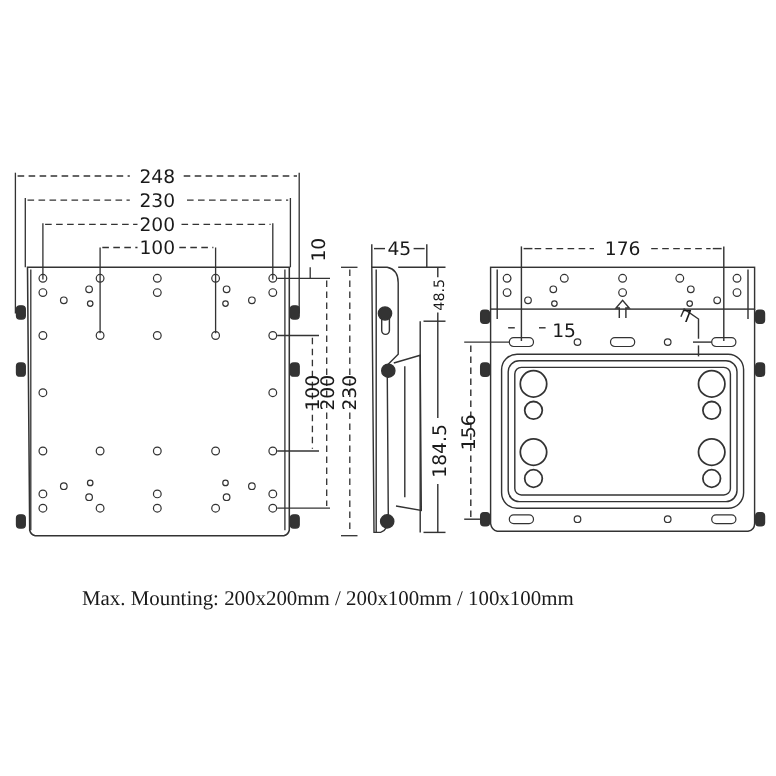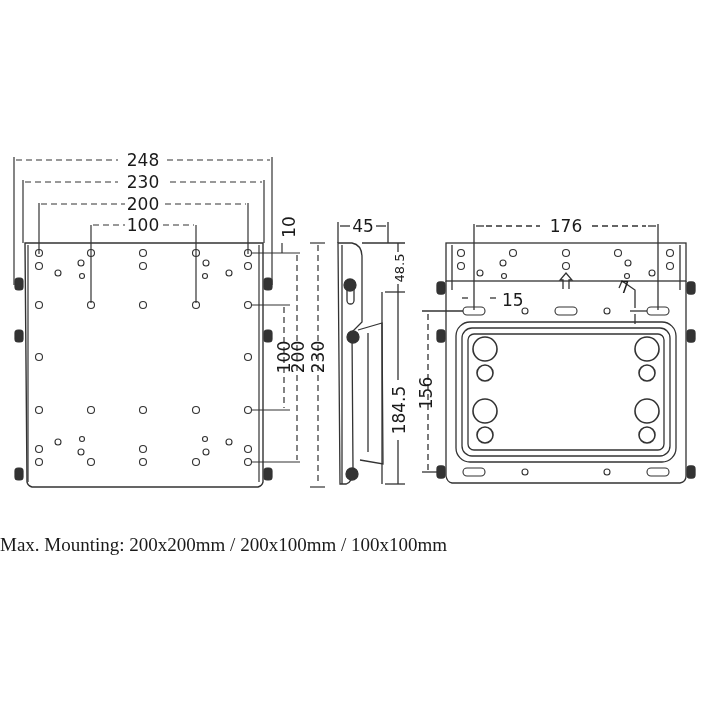--- a/index.html
+++ b/index.html
@@ -1,20 +1,20 @@
 <!DOCTYPE html>
 <html><head>
 <meta charset="utf-8">
 <style>
   html, body { margin: 0; padding: 0; background: #ffffff; }
   body { width: 705px; height: 705px; position: relative; overflow: hidden; }
   svg.drawing { position: absolute; left: 0; top: 0; }
   .dim-text { font-family: "DejaVu Sans", "Liberation Sans", sans-serif; font-size: 17px; fill: #1a1a1a; }
   .caption {
-    position: absolute; left: 0; top: 534px; width: 596px; text-align: left;
+    position: absolute; left: 0; top: 534px; width: 596px; text-align: center;
     font-family: "Liberation Serif", "DejaVu Serif", serif; font-size: 19px; color: #1a1a1a;
   }
 </style>
 </head>
 <body>
 
 <svg class="drawing" width="705" height="705" viewBox="0 0 705 705">
   <defs>
     <marker id="arr" markerWidth="6" markerHeight="6" refX="5" refY="3" orient="auto">
       <path d="M0,0 L6,3 L0,6 z" fill="#333"></path>

